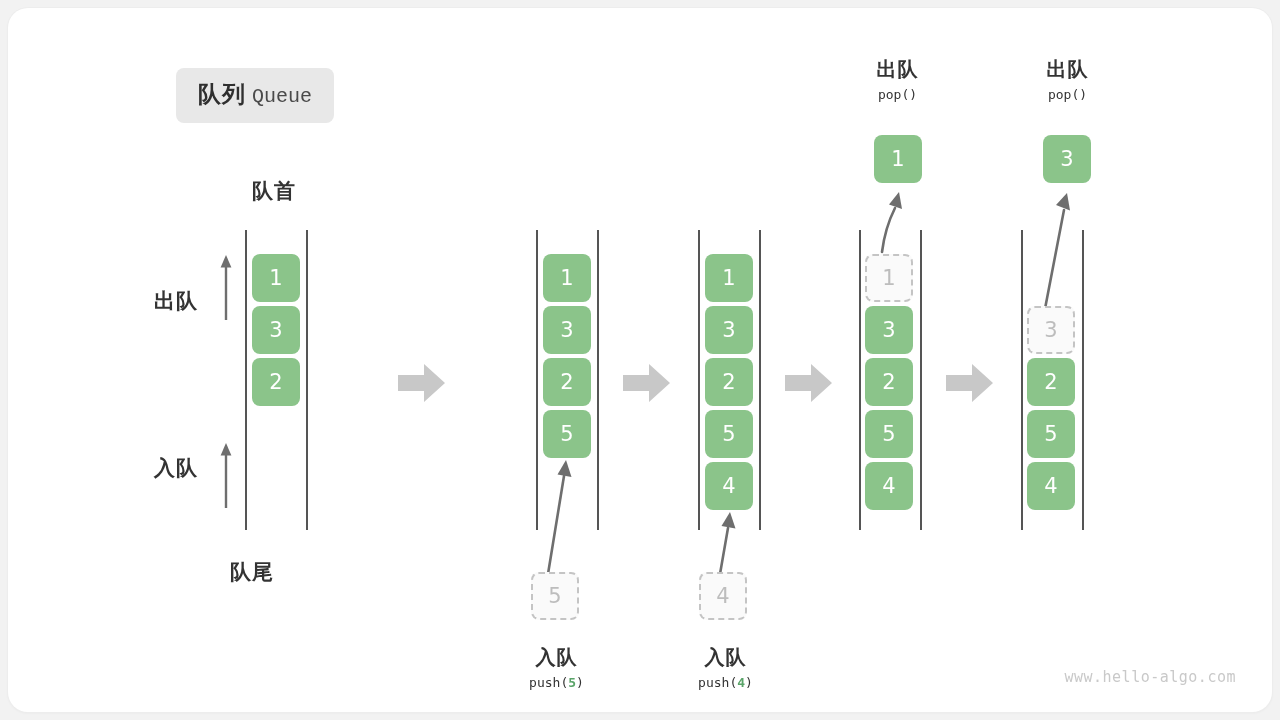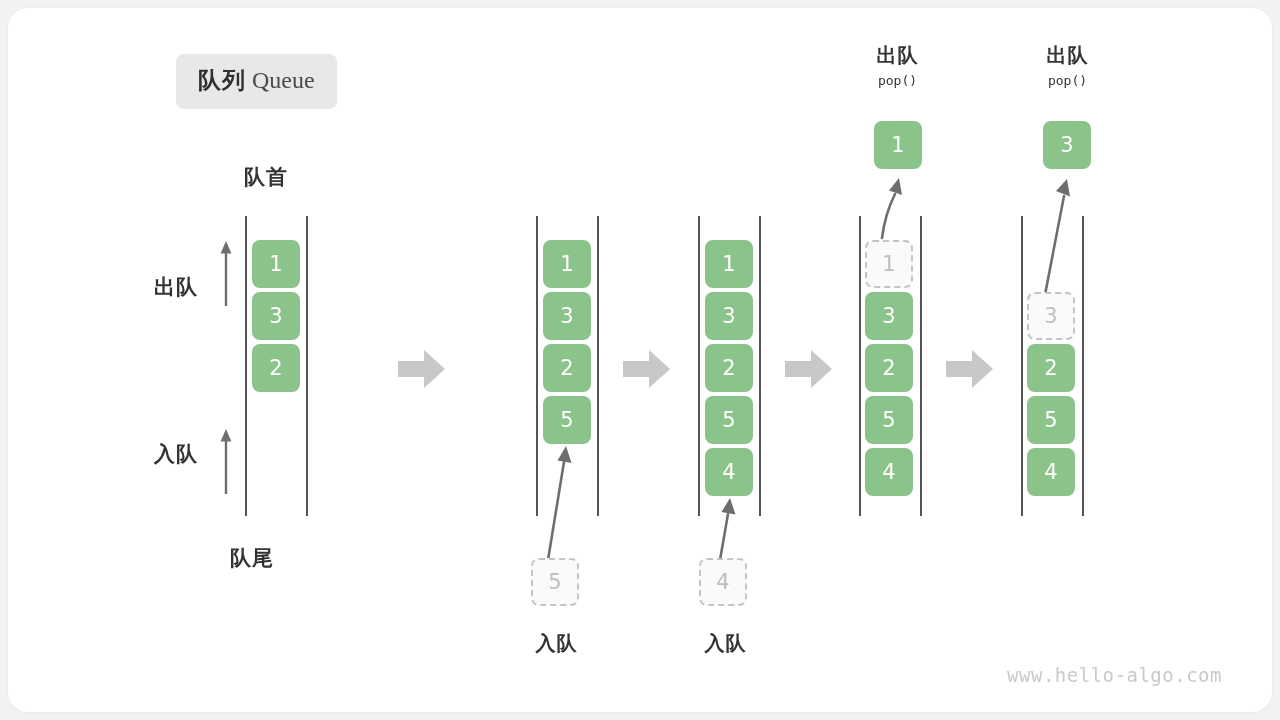--- a/index.html
+++ b/index.html
@@ -17,41 +17,41 @@
     position: absolute;
     left: 8px;
     top: 8px;
     width: 1264px;
     height: 704px;
     background: #ffffff;
     border-radius: 20px;
     box-shadow: 0 0 0 1px #ededed, 0 1px 3px rgba(0,0,0,0.05);
     overflow: hidden;
   }
-  .abs { position: absolute; }
+  .abs { position: absolute; margin-top: 14px; }
 
   
   #title-badge {
     left: 168px;
     top: 46px;
     padding: 11px 22px 13px 22px;
     background: #e8e8e8;
     border-radius: 8px;
     white-space: nowrap;
   }
   #title-badge .cn {
     font-size: 23px;
     font-weight: bold;
     color: #2f2f2f;
     letter-spacing: 1px;
   }
   #title-badge .en {
-    font-size: 24px;
+    font-size: 20px;
     color: #4a4a4a;
-    font-family: Liberation Serif, serif;
+    font-family: Liberation Mono, monospace;
     margin-left: 6px;
   }
 
   
   .cn-bold {
     font-size: 21px;
     font-weight: bold;
     color: #333333;
     letter-spacing: 1px;
     white-space: nowrap;
@@ -96,40 +96,40 @@
   }
   .cell.ghost {
     background: #fafafa;
     border: 2px dashed #c4c4c4;
     color: #bdbdbd;
   }
   .cell.invisible { background: transparent; }
 
   
   #watermark {
-    right: 50px;
+    right: 36px;
     bottom: 26px;
     font-family: "DejaVu Sans Mono", monospace;
-    font-size: 19px;
+    font-size: 15px;
     color: #c9c9c9;
     letter-spacing: 0.5px;
   }
 
   svg { display: block; overflow: visible; }
 </style>
 </head>
 <body>
 
 <div id="card">
 
   <div class="abs" id="title-badge">
     <span class="cn">队列</span><span class="en">Queue</span>
   </div>
 
-  <div class="abs cn-bold" style="left:236px; top:155px;">队首</div>
+  <div class="abs cn-bold" style="left:244px; top:155px;">队首</div>
   <div class="abs cn-bold" style="left:222px; top:536px;">队尾</div>
 
   <div class="abs cn-bold" style="left:146px; top:265px;">出队</div>
   <div class="abs" style="left:208px; top:232px;">
     <svg width="20" height="68" viewBox="0 0 20 68">
       <line x1="10" y1="66" x2="10" y2="12" stroke="#6e6e6e" stroke-width="2.4"></line>
       <polygon points="10,1 4.6,13.5 15.4,13.5" fill="#6e6e6e"></polygon>
     </svg>
   </div>
 
@@ -166,20 +166,21 @@
 
   <div class="abs" style="left:520px; top:436px;">
     <svg width="60" height="118" viewBox="0 0 60 118">
       <path d="M20,116 L36,18" stroke="#6e6e6e" stroke-width="2.6" fill="none" stroke-linecap="round"></path>
       <polygon points="38,2 29.5,16.5 43.5,19" fill="#6e6e6e"></polygon>
     </svg>
   </div>
   <div class="abs cell ghost" style="left:523px; top:550px;">5</div>
   <div class="abs caption" style="left:466px; top:620px; width:165px;">
     <div class="cn">入队</div>
+    <div class="code"><span>push(</span><span class="num">5</span><span>)</span></div>
   </div>
 
   <div class="abs" style="left:615px; top:342px;">
     <svg width="48" height="38" viewBox="0 0 48 38">
       <polygon points="0,11 26,11 26,0 47,19 26,38 26,27 0,27" fill="#c8c8c8"></polygon>
     </svg>
   </div>
 
   <div class="abs rail" style="left:690px; top:208px; height:300px;"></div>
   <div class="abs rail" style="left:751px; top:208px; height:300px;"></div>
@@ -193,20 +194,21 @@
 
   <div class="abs" style="left:690px; top:488px;">
     <svg width="60" height="66" viewBox="0 0 60 66">
       <path d="M22,64 L30,18" stroke="#6e6e6e" stroke-width="2.6" fill="none" stroke-linecap="round"></path>
       <polygon points="32,2 23.5,16 37.5,18.5" fill="#6e6e6e"></polygon>
     </svg>
   </div>
   <div class="abs cell ghost" style="left:691px; top:550px;">4</div>
   <div class="abs caption" style="left:636px; top:620px; width:163px;">
     <div class="cn">入队</div>
+    <div class="code"><span>push(</span><span class="num">4</span><span>)</span></div>
   </div>
 
   <div class="abs" style="left:777px; top:342px;">
     <svg width="48" height="38" viewBox="0 0 48 38">
       <polygon points="0,11 26,11 26,0 47,19 26,38 26,27 0,27" fill="#c8c8c8"></polygon>
     </svg>
   </div>
 
   <div class="abs caption" style="left:812px; top:32px; width:155px;">
     <div class="cn">出队</div>

